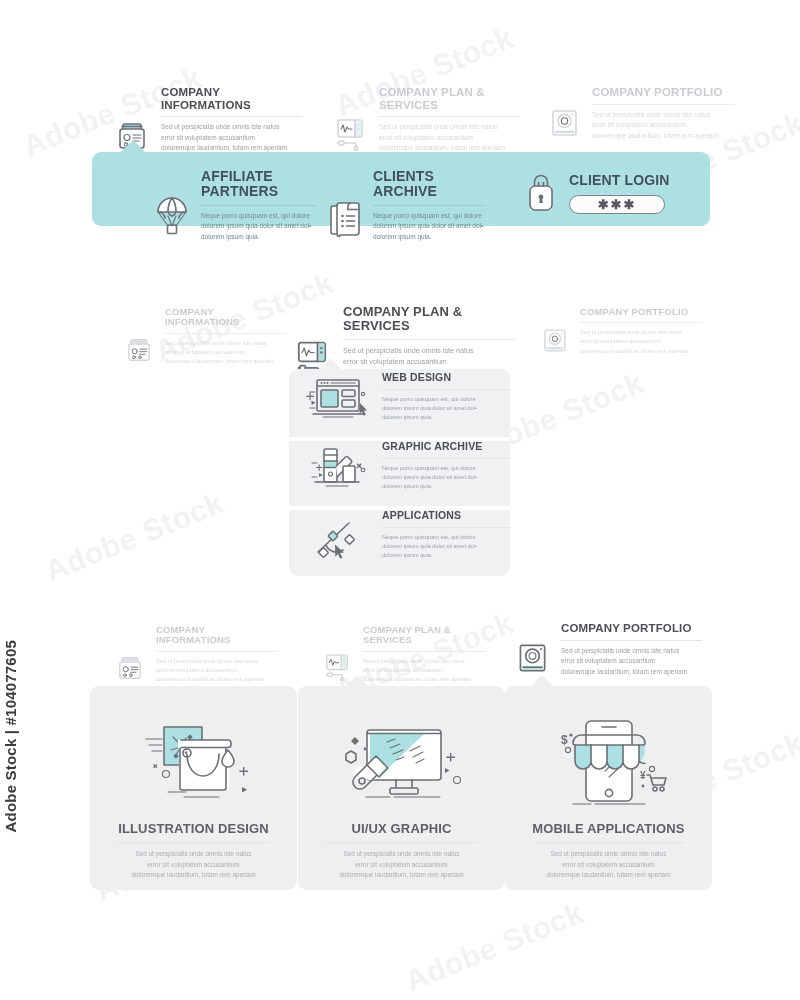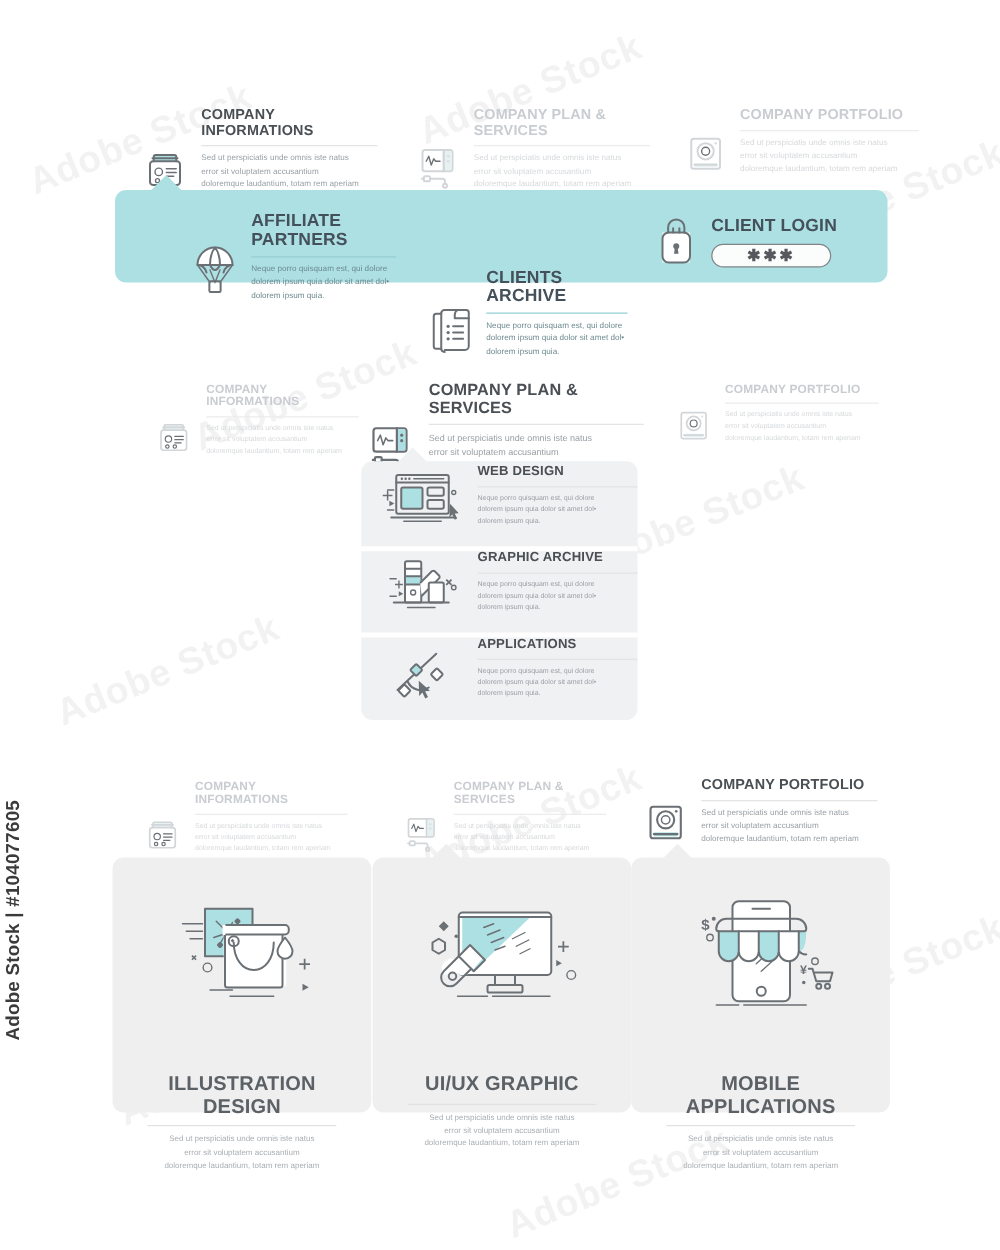--- a/index.html
+++ b/index.html
@@ -92,21 +92,21 @@
     background:#efeff0; border-radius:9px;
   }
   .card .notch {
     position:absolute; top:-11px; width:0; height:0;
     border-left:12px solid transparent; border-right:12px solid transparent;
     border-bottom:12px solid #efeff0;
   }
   .card-art { position:absolute; top:16px; left:0; width:207px; height:120px;
               display:flex; align-items:center; justify-content:center; }
   .card-txt { position:absolute; top:136px; left:14px; width:179px; text-align:center; }
-  .card-txt .hdr-title { font-size:16px; color:#5c6166;margin-top:37px; }
+  .card-txt .hdr-title { font-size:13px; color:#5c6166; }
   .card-txt .hdr-rule  { background:#e0e1e2; margin:6px 14px; }
   .card-txt .hdr-body  { font-size:6.4px; color:#a9aeb3; }
 
   svg { display:block; overflow:visible; }
   .st { fill:none; stroke:#6b7075; stroke-width:1.6; stroke-linecap:round; stroke-linejoin:round; }
   .stt{ fill:none; stroke:#6b7075; stroke-width:1.1; stroke-linecap:round; stroke-linejoin:round; }
   .fillteal { fill:#ace0e3; }
   .fillw { fill:#ffffff; }
   .filldk { fill:#6b7075; }
 </style>
@@ -216,21 +216,21 @@
         <div class="hdr-title">AFFILIATE PARTNERS</div>
         <div class="hdr-rule"></div>
         <div class="hdr-body">
           <div>Neque porro quisquam est, qui dolore</div>
             <div>dolorem ipsum quia dolor sit amet dol•</div>
             <div>dolorem ipsum quia.</div>
         </div>
       </div>
     </div>
 
-    <div class="row" style="left:250px; top:17px; width:160px;margin-top:45px;">
+    <div class="row" style="left:234px; top:17px; width:160px;">
       <span class="ic">
         <svg width="38" height="44" viewBox="0 0 38 44">
           <path class="fillw" d="M5 9h16v27H5z"></path>
           <path class="st" d="M5 10a2 2 0 012-2h12v28H7a2 2 0 01-2-2z"></path>
           <path class="fillw" d="M11 5h21v32H11z"></path>
           <path class="st" d="M11 7.5c0-1.4 1.2-2.5 2.6-2.5H31a2 2 0 012 2v27a3 3 0 01-3 3H13.8"></path>
           <path class="st" d="M11 7.5V36c0 1.4 1.2 2.5 2.8 2.5"></path>
           <path class="st" d="M24 5c-1.6 1-2.2 2.2-2.2 4v2.5H33"></path>
           <circle class="filldk" cx="16.5" cy="18" r="1.3"></circle>
           <circle class="filldk" cx="16.5" cy="23" r="1.3"></circle>

